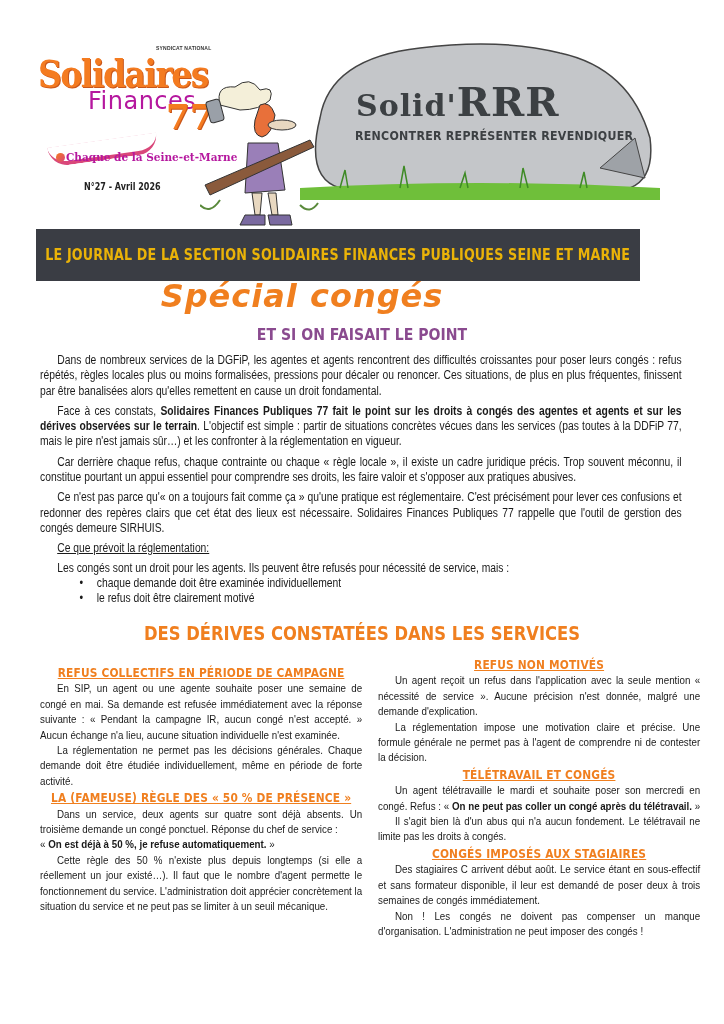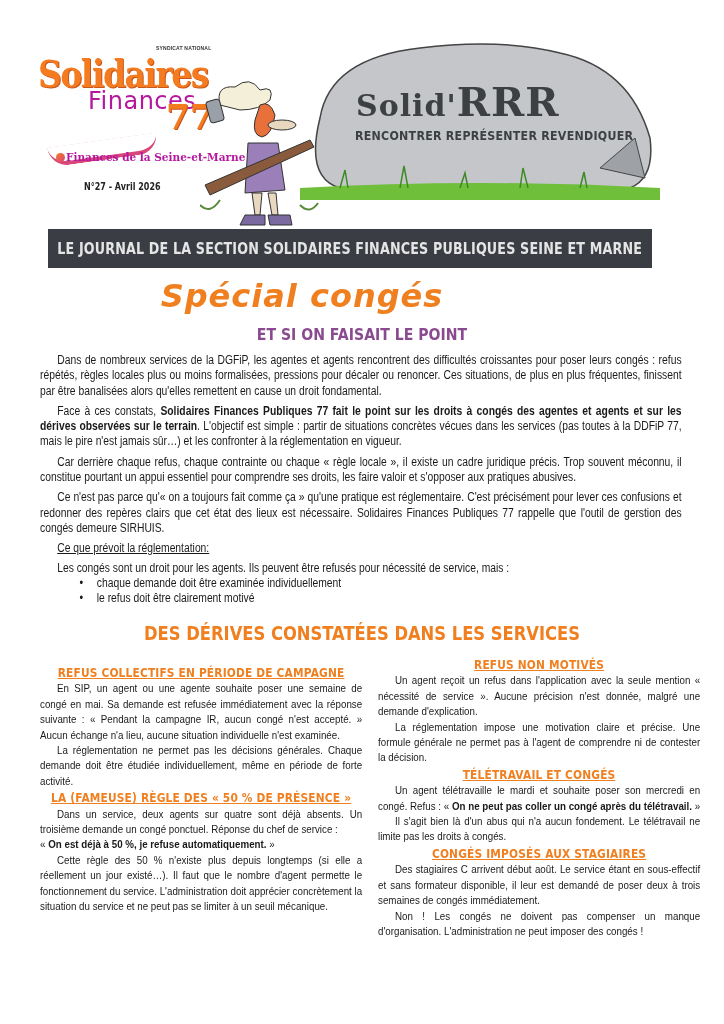--- a/index.html
+++ b/index.html
@@ -17,21 +17,21 @@
   .logo .dot { position: absolute; left: 18px; top: 108px; width: 9px; height: 9px; border-radius: 50%; background: linear-gradient(135deg,#f47b20,#d9477a); }
 
   .issue { position: absolute; left: 84px; top: 180px; font-family: "DejaVu Sans Condensed", "DejaVu Sans", sans-serif; font-size: 10.5px; font-weight: bold; color: #222; transform: scaleX(0.85); transform-origin: left top; }
 
   .mascot { position: absolute; left: 200px; top: 65px; width: 120px; height: 165px; }
   .stone { position: absolute; left: 300px; top: 38px; width: 360px; height: 165px; }
   .brand { position: absolute; left: 340px; top: 78px; font-family: "DejaVu Serif", serif; font-weight: bold; font-size: 40px; color: #3c4043; letter-spacing: 1px; }
   .brand .small { font-size: 30px; margin-left: 16px; }
   .tagline { position: absolute; left: 355px; top: 128px; font-family: "DejaVu Sans", sans-serif; font-weight: bold; font-size: 13px; color: #3c4043; transform: scaleX(0.85); transform-origin: left top; white-space: nowrap; letter-spacing: 0.3px; }
 
-  .banner { position: absolute; left: 48px; top: 229px; width: 604px; height: 39px; background: #3a3d44; color: #e5e5e5; display: flex; align-items: center; justify-content: center; }
+  .banner { position: absolute; left: 36px; top: 229px; width: 604px; height: 52px; background: #3a3d44; color: #eab308; display: flex; align-items: center; justify-content: center; }
   .banner span { font-family: "DejaVu Sans", sans-serif; font-weight: bold; font-size: 15.5px; letter-spacing: 0.2px; transform: scaleX(0.82); white-space: nowrap; }
 
   .title { position: absolute; left: 0; top: 277px; width: 604px; text-align: center; font-family: "DejaVu Sans", sans-serif; font-weight: bold; font-style: italic; font-size: 32px; color: #f07f1f; letter-spacing: 1px; }
   .subtitle { position: absolute; left: 0; top: 325px; width: 724px; text-align: center; font-family: "DejaVu Sans", sans-serif; font-weight: bold; font-size: 16px; color: #8a4a8f; transform: scaleX(0.88); }
 
   .body { position: absolute; left: 40px; top: 353px; width: 642px; font-family: Liberation Sans, sans-serif; font-size: 12px; line-height: 15.3px; text-align: justify; }
   .body p { text-indent: 20px; margin-bottom: 5px; }
   .body .cond { transform: scaleX(0.86); transform-origin: left top; width: 746px; }
   .body b { font-weight: bold; }
   .ul-head { text-decoration: underline; padding-left: 20px; margin-bottom: 4px; }
@@ -51,21 +51,21 @@
 </head>
 <body>
 
 <div class="logo">
   <div class="sol">Solidaires</div>
   <div class="synd">SYNDICAT NATIONAL</div>
   <div class="swoosh"></div>
   <div class="fin">Finances</div>
   <div class="num77">77</div>
   <div class="dot"></div>
-  <div class="sect">Finances de la Seine-et-Marne</div>
+  <div class="sect">Chaque de la Seine-et-Marne</div>
 </div>
 
 <div class="issue">N°27 - Avril 2026</div>
 
 <svg class="mascot" viewBox="0 0 120 165">
   <path d="M20 40 Q15 20 35 22 Q50 10 60 25 Q75 20 70 35 Q60 45 40 45 Z" fill="#f4efd9" stroke="#333" stroke-width="1"></path>
   <rect x="8" y="35" width="14" height="22" rx="3" fill="#9aa0a8" stroke="#333" stroke-width="1" transform="rotate(-15 15 46)"></rect>
   <path d="M60 40 Q70 35 75 50 Q72 70 62 72 Q52 70 55 55 Z" fill="#e8703a" stroke="#333" stroke-width="1"></path>
   <ellipse cx="82" cy="60" rx="14" ry="5" fill="#e8d8c0" stroke="#333" stroke-width="1"></ellipse>
   <path d="M48 78 L78 78 L85 125 L45 128 Z" fill="#9a7fb8" stroke="#333" stroke-width="1"></path>

